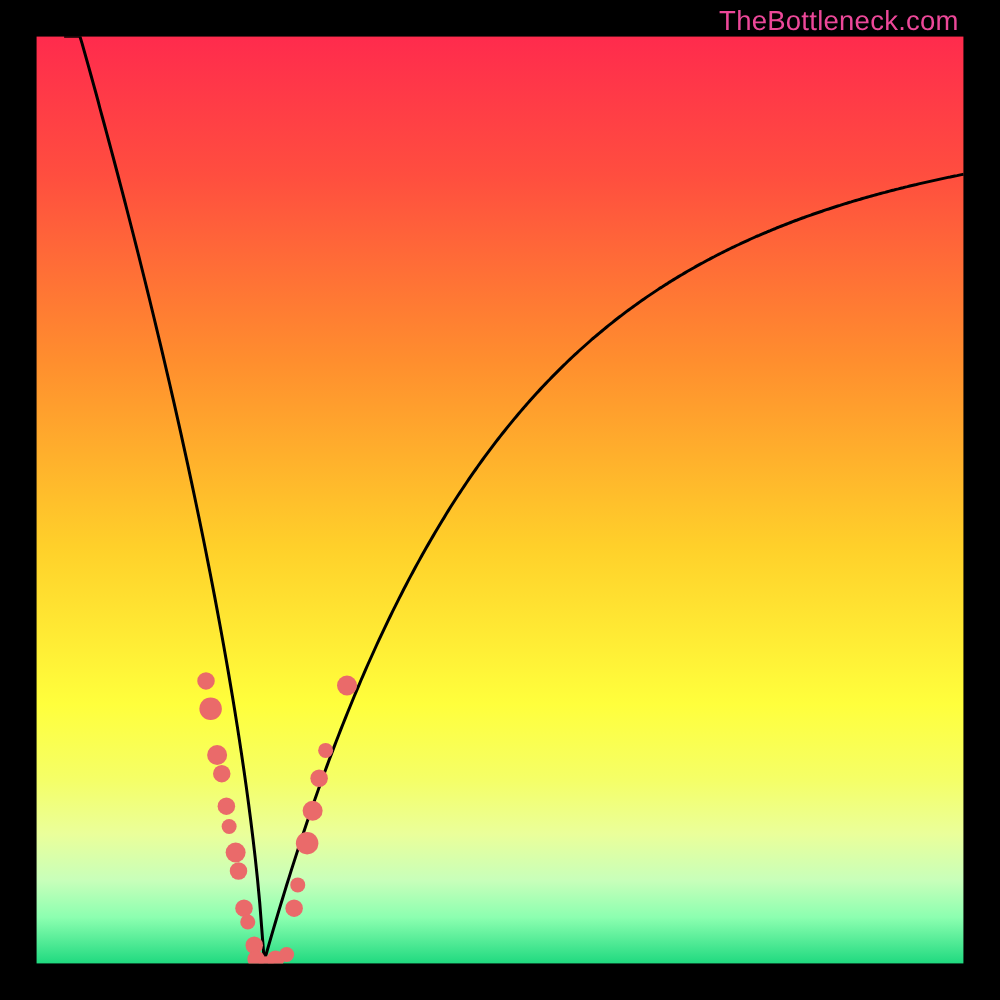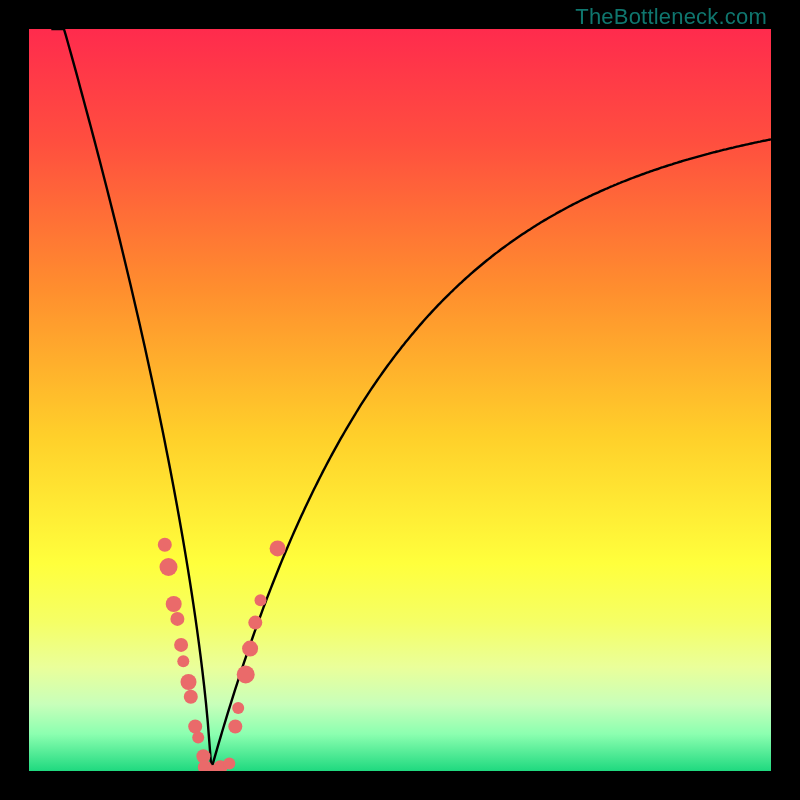--- a/index.html
+++ b/index.html
@@ -3,21 +3,21 @@
 <meta charset="utf-8">
 <style>
   html,body{margin:0;padding:0;width:800px;height:800px;background:#000;overflow:hidden;font-family:Arial,Helvetica,sans-serif}
   .frame{position:absolute;left:0;top:0;width:800px;height:800px}
   .border{position:absolute;background:#000}
   .b-top{left:0;top:0;width:800px;height:29px}
   .b-left{left:0;top:0;width:29px;height:800px}
   .b-right{right:0;top:0;width:29px;height:800px}
   .b-bottom{left:0;bottom:0;width:800px;height:29px}
   .plot{position:absolute;left:29px;top:29px;width:742px;height:742px}
-  .watermark{position:absolute;right:33px;top:4px;color:#0f766e;font-size:22px;font-weight:400;letter-spacing:.2px}
+  .watermark{position:absolute;right:33px;top:4px;color:#ec4899;font-size:22px;font-weight:400;letter-spacing:.2px}
   svg{display:block}
 </style>
 </head>
 <body>
 
 <div class="frame">
   <div class="plot">
     <svg id="plot-svg" width="742" height="742" viewBox="0 0 742 742">
       <defs>
         <linearGradient id="bg-grad" x1="0" y1="0" x2="0" y2="1">

